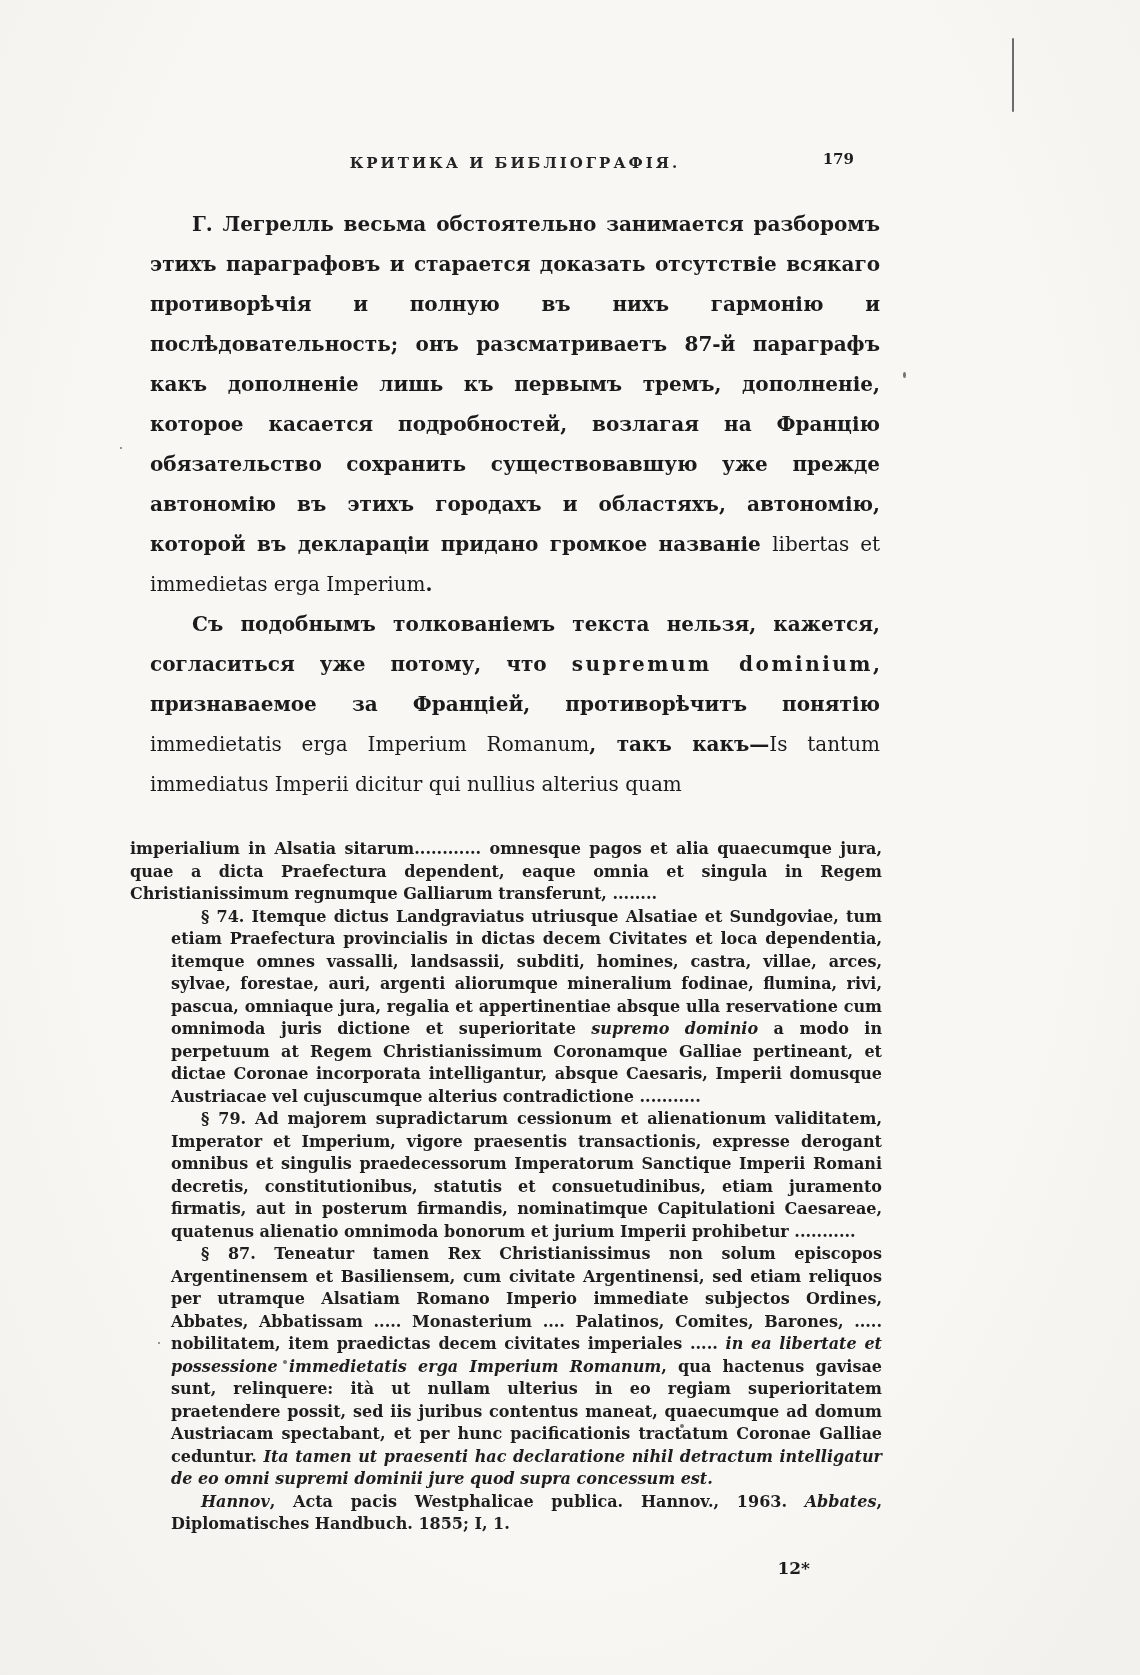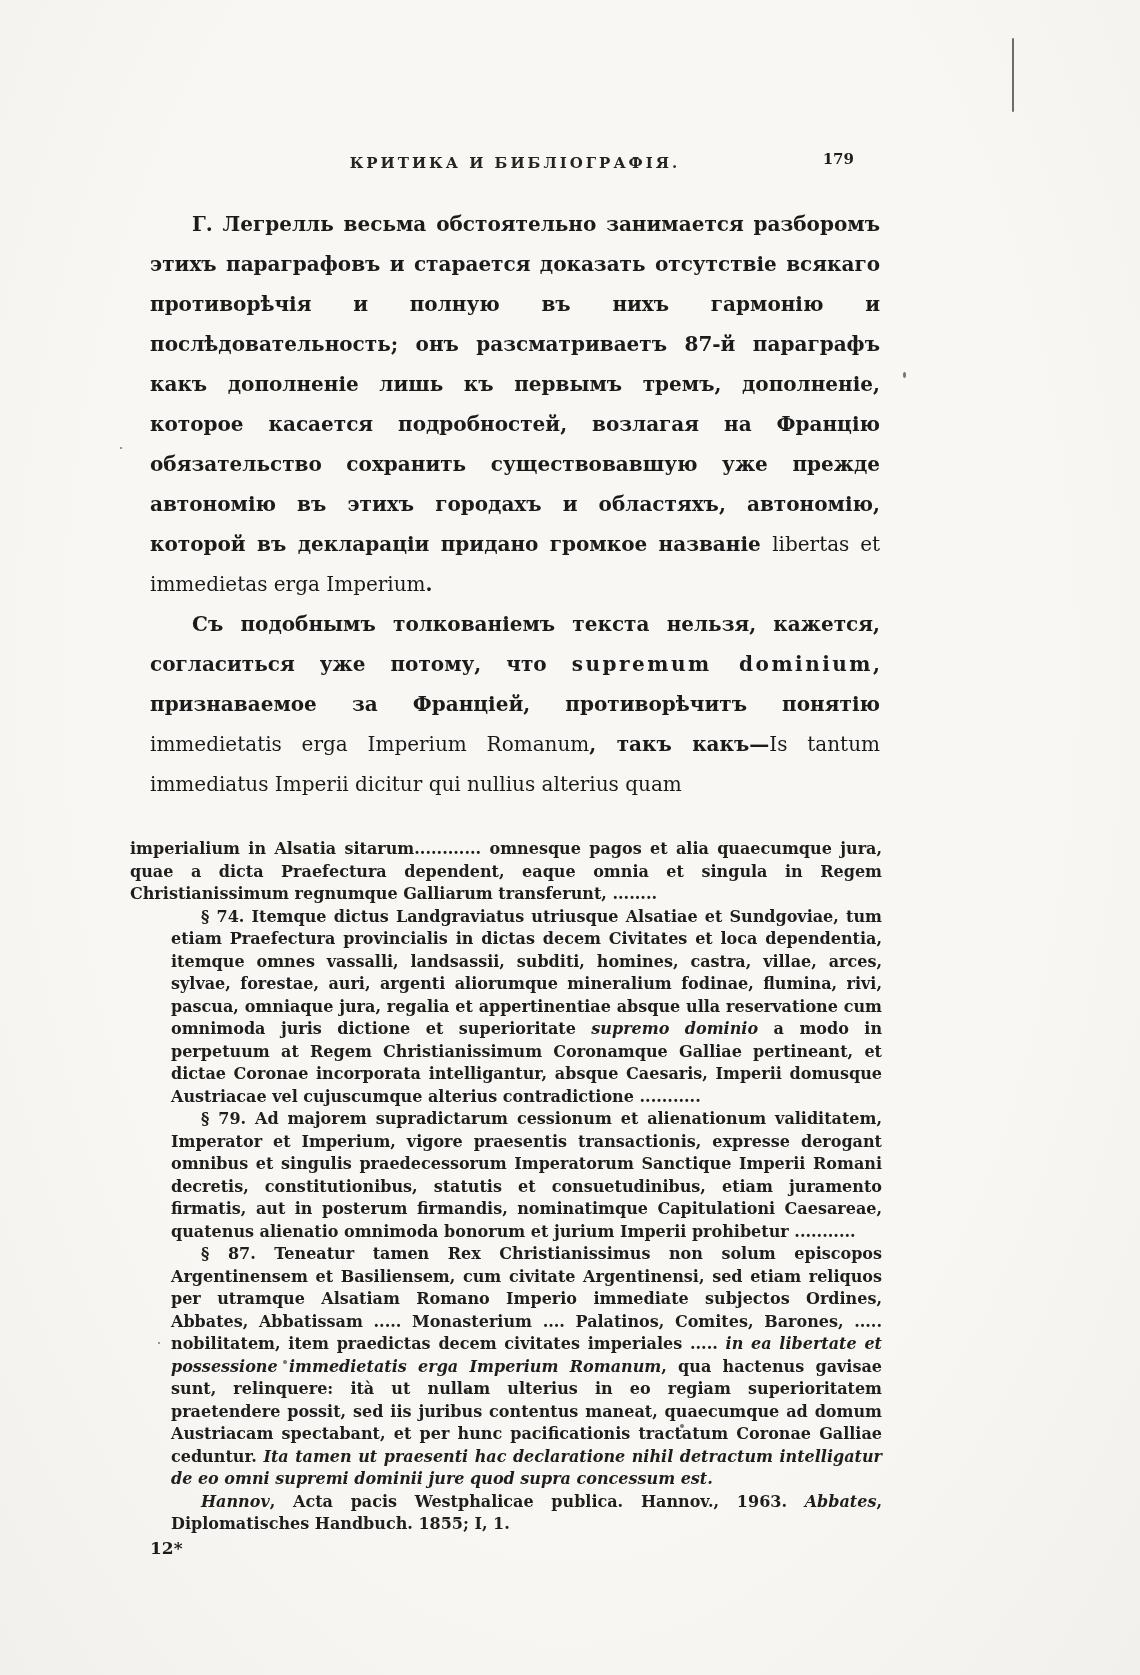--- a/index.html
+++ b/index.html
@@ -66,21 +66,22 @@
     line-height: 22.5px;
     font-weight: bold;
     text-align: justify;
     color: #1e1e1e;
   }
   .fn-para.indent { text-indent: 30px; margin-left: 41px; }
   .it  { font-style: italic; }
   .lat { font-weight: normal; }
   .lsp { letter-spacing: 2.5px; font-weight: bold; }
   .footer-sig {
-    margin-top: 2px;
+    margin-top: 22px;
+    text-align: right;
     padding-right: 70px;
     font-size: 17px;
     font-weight: bold;
     color: #1b1b1b;
   }
   
   .artifact { position: absolute; background: #4a4a4a; border-radius: 50%; opacity: 0.75; }
   .art-line  { left: 1012px; top: 38px;  width: 2px; height: 74px; border-radius: 1px; opacity: 0.8; }
   .art-dot1  { left: 903px;  top: 372px; width: 3px; height: 6px; }
   .art-dot2  { left: 283px;  top: 1360px; width: 4px; height: 4px; }

